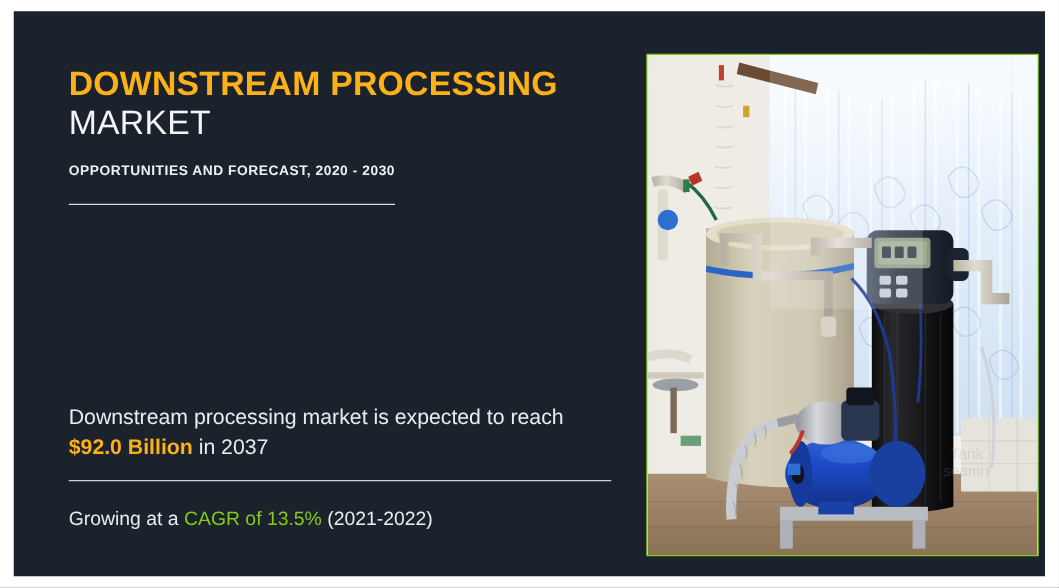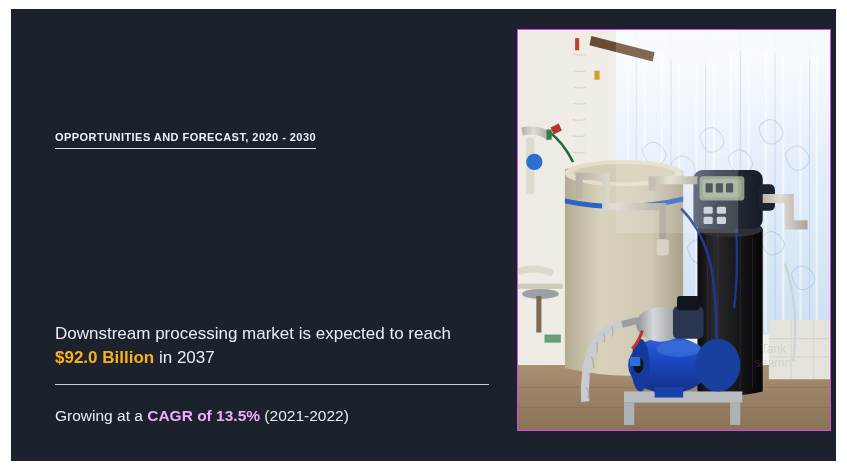--- a/index.html
+++ b/index.html
@@ -71,21 +71,21 @@
     left: 0;
     top: 118px;
   }
   .subtitle {
     display: inline-block;
     color: #eef1f5;
     font-size: 11px;
     font-weight: bold;
     letter-spacing: 0.45px;
     white-space: nowrap;
-    padding-bottom: 5px;
+    padding-bottom: 20px;
     border-bottom: 1.5px solid #d8dde4;
   }
 
   .stat-block {
     position: absolute;
     left: 0;
     top: 313px;
     width: 440px;
   }
   .stat-line {
@@ -115,32 +115,32 @@
     top: 396px;
     width: 440px;
   }
   .cagr-line {
     color: #e9edf2;
     font-size: 15.5px;
     line-height: 22px;
     white-space: nowrap;
   }
   .cagr-line .hl {
-    color: #f0abfc;
-    font-weight: bold;
+    color: #84cc16;
+    font-weight: normal;
   }
 
   
   .photo-frame {
     position: absolute;
     left: 506px;
-    top: 20px;
+    top: 34px;
     width: 314px;
     height: 402px;
-    background: #d946ef;
+    background: #84cc16;
     box-sizing: border-box;
     padding: 1px;
   }
   .photo {
     position: relative;
     width: 100%;
     height: 100%;
     overflow: hidden;
     background: #e9eef6;
   }
@@ -152,20 +152,24 @@
 </style>
 </head>
 <body>
 
 <div id="infographic">
 
   <div class="panel">
 
     <div class="text-col">
 
+      <div class="title-block">
+        <span class="title-line1">DOWNSTREAM PROCESSING</span>
+        <span class="title-line2">MARKET</span>
+      </div>
 
       <div class="subtitle-wrap">
         <span class="subtitle">OPPORTUNITIES AND FORECAST, 2020 - 2030</span>
       </div>
 
       <div class="stat-block">
         <div class="stat-line">
           <span>Downstream processing market is expected to reach</span>
         </div>
         <div class="stat-line">

